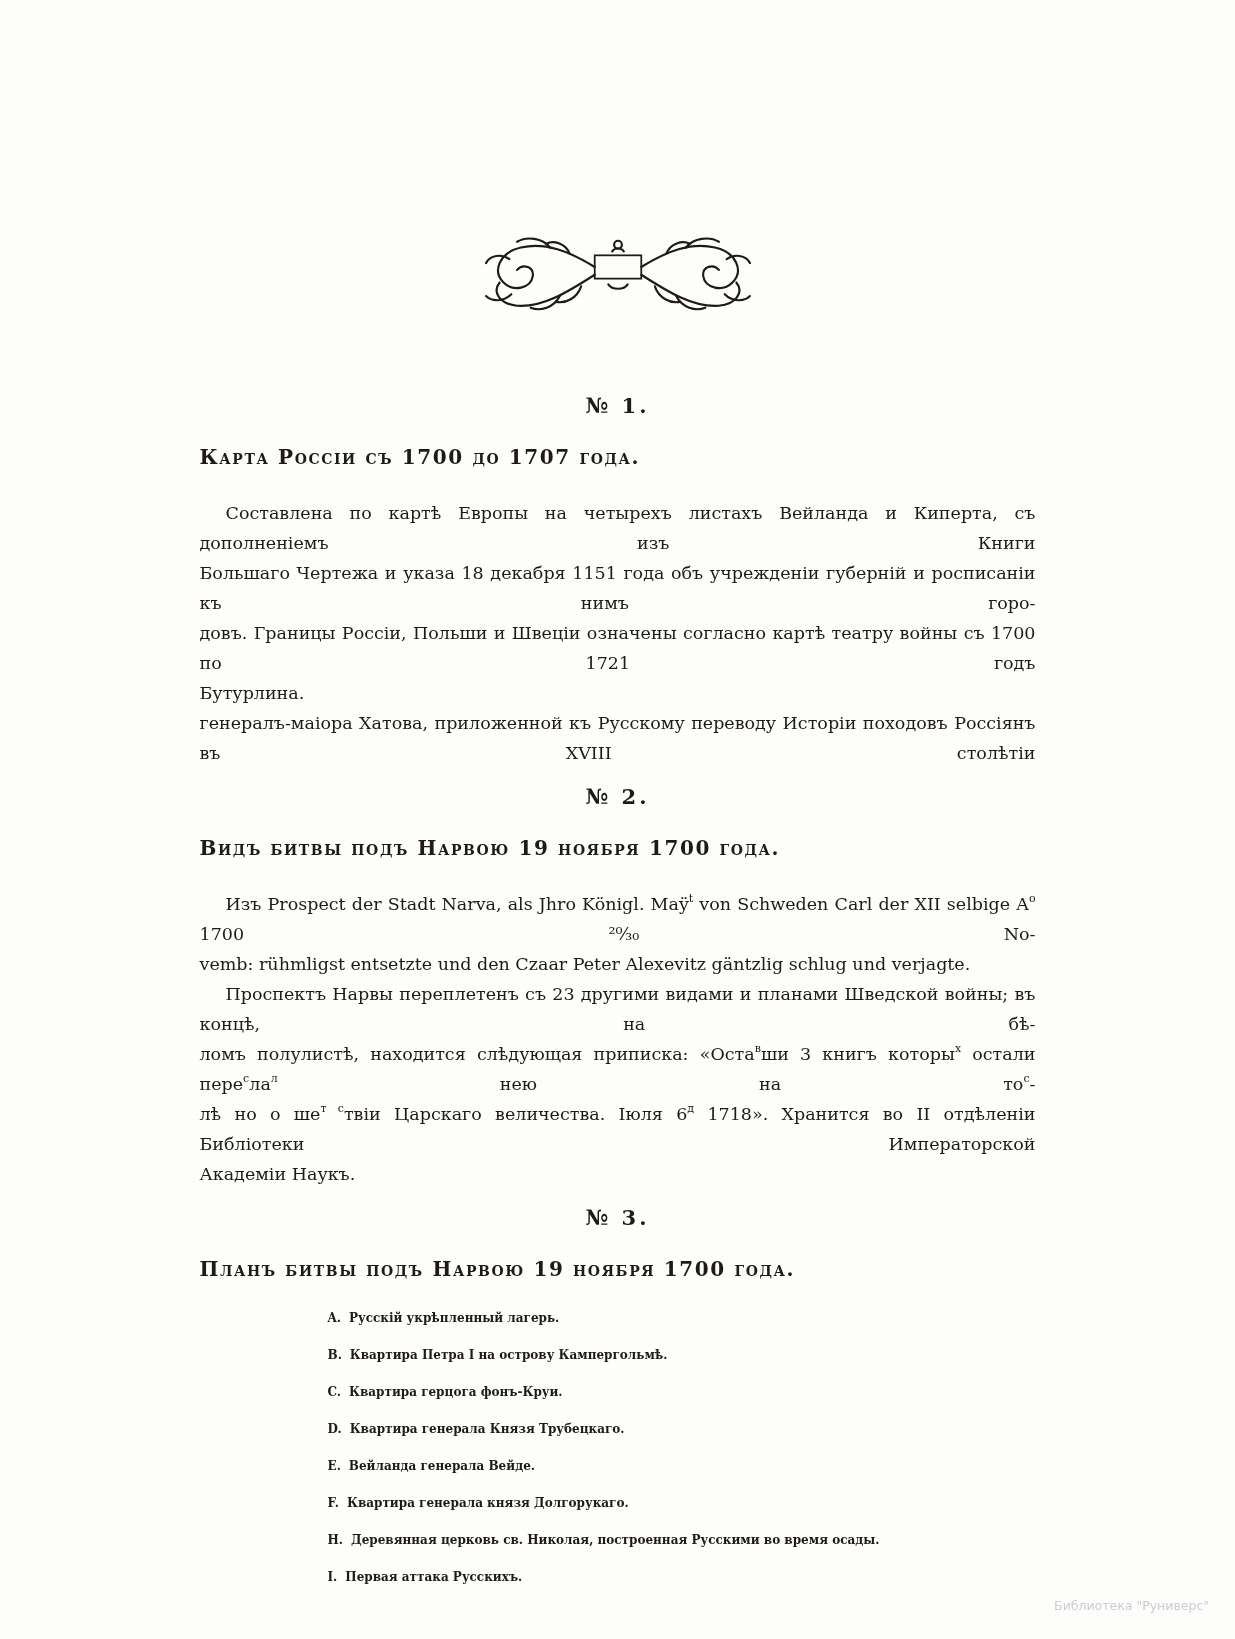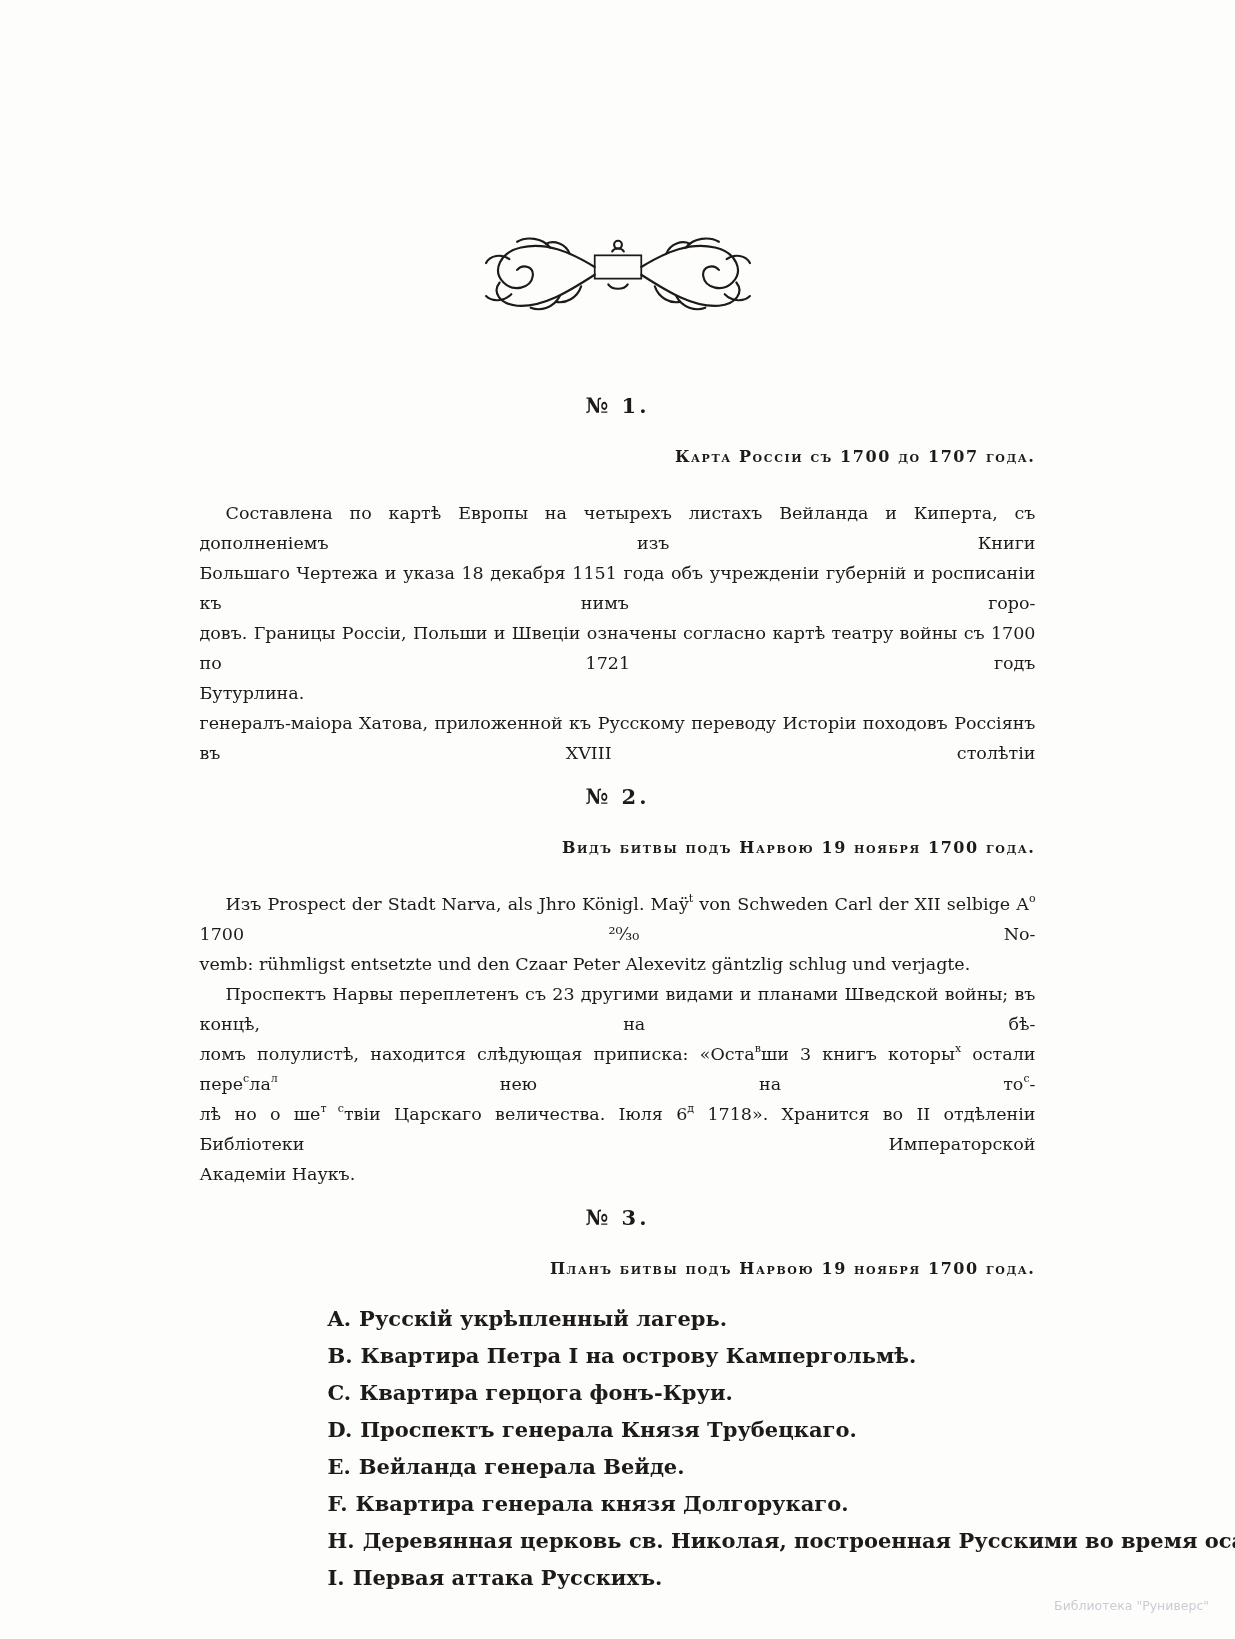--- a/index.html
+++ b/index.html
@@ -20,35 +20,35 @@
     margin:58px 0 0 0;
     text-align:center;
     font-size:21px; font-weight:bold;
     letter-spacing:3px;
     line-height:26px;
   }
   .num.tight { margin-top:16px; }
 
   .subtitle {
     margin:27px 0 0 0;
-    text-align:right;
-    font-size:16px; font-weight:bold;
+    text-align:left;
+    font-size:20px; font-weight:bold;
     font-variant:small-caps;
     letter-spacing:1.6px;
     line-height:22px;
   }
 
   .para { margin-top:30px; font-size:17.5px; font-weight:normal; }
   .line { line-height:30px; text-align:justify; text-align-last:justify; }
   .line.end { text-align-last:left; }
   .line.ind { text-indent:26px; }
   .sup { font-size:11px; vertical-align:8px; line-height:0; }
 
   .list { margin:20px 0 0 128px; }
-  .item { font-size:21px; font-weight:bold; line-height:37px; white-space:nowrap; }
+  .item { font-size:12px; font-weight:bold; line-height:37px; white-space:nowrap; }
   .item .letter { padding-right:8px; }
 
   .watermark {
     position:absolute; right:26px; bottom:26px;
     font-family:"DejaVu Sans", sans-serif;
     font-size:12.5px; color:#c9ccd1;
   }
 </style>
 </head>
 <body>
@@ -103,21 +103,21 @@
         </div>
     </section>
 
     <section>
       <h2 class="num tight">№ 3.</h2>
       <h3 class="subtitle">Планъ битвы подъ Нарвою 19 ноября 1700 года.</h3>
       <div class="list">
           <div class="item"><span class="letter">A.</span><span>Русскій укрѣпленный лагерь.</span></div>
           <div class="item"><span class="letter">B.</span><span>Квартира Петра I на острову Кампергольмѣ.</span></div>
           <div class="item"><span class="letter">C.</span><span>Квартира герцога фонъ-Круи.</span></div>
-          <div class="item"><span class="letter">D.</span><span>Проспектъ генерала Князя Трубецкаго.</span></div>
+          <div class="item"><span class="letter">D.</span><span>Квартира генерала Князя Трубецкаго.</span></div>
           <div class="item"><span class="letter">E.</span><span>Вейланда генерала Вейде.</span></div>
           <div class="item"><span class="letter">F.</span><span>Квартира генерала князя Долгорукаго.</span></div>
           <div class="item"><span class="letter">H.</span><span>Деревянная церковь св. Николая, построенная Русскими во время осады.</span></div>
           <div class="item"><span class="letter">I.</span><span>Первая аттака Русскихъ.</span></div>
         </div>
     </section>
 
   </div>
 
   <div class="watermark">Библиотека "Руниверс"</div>

